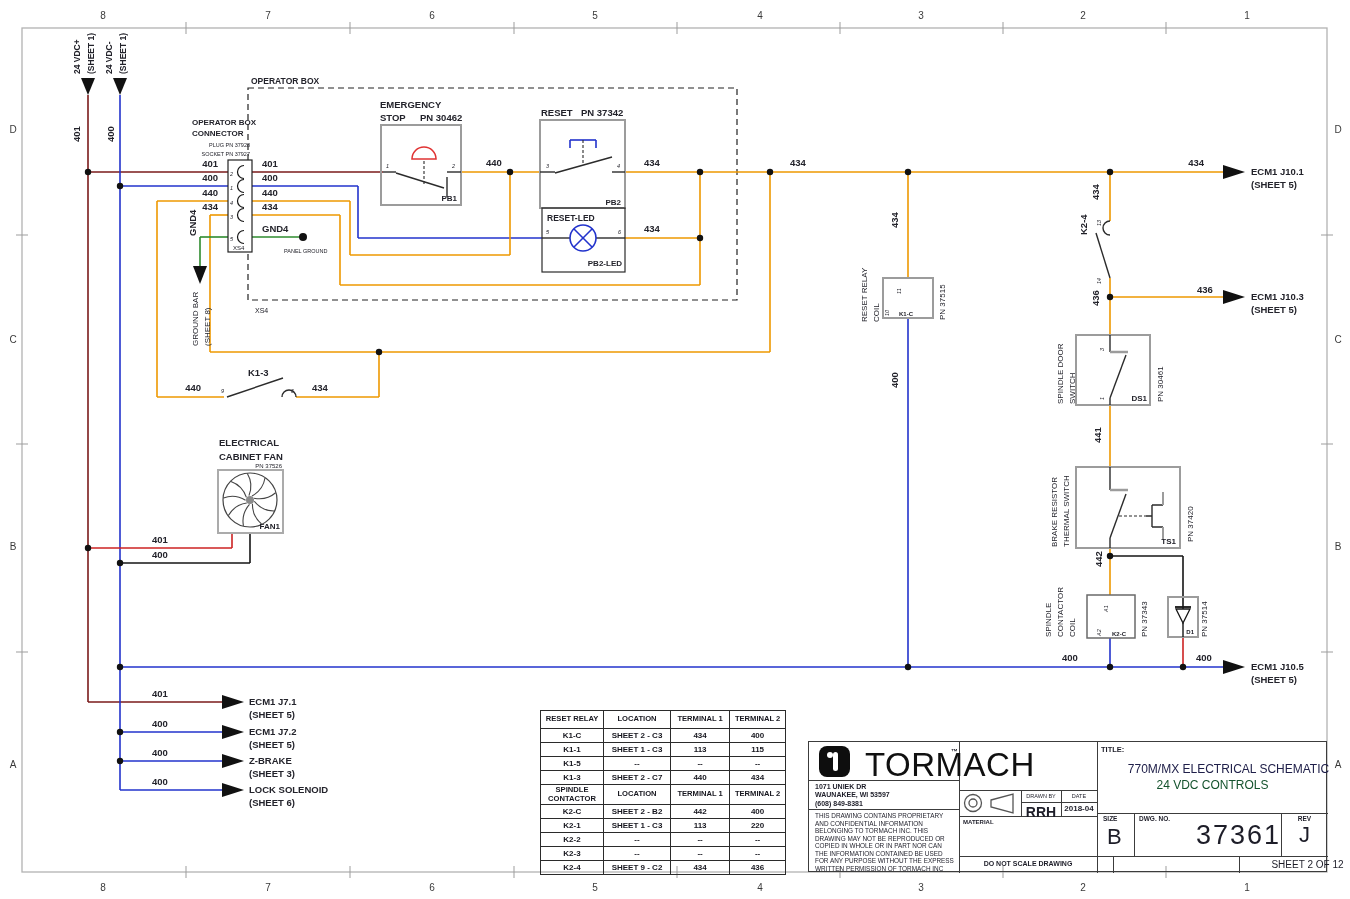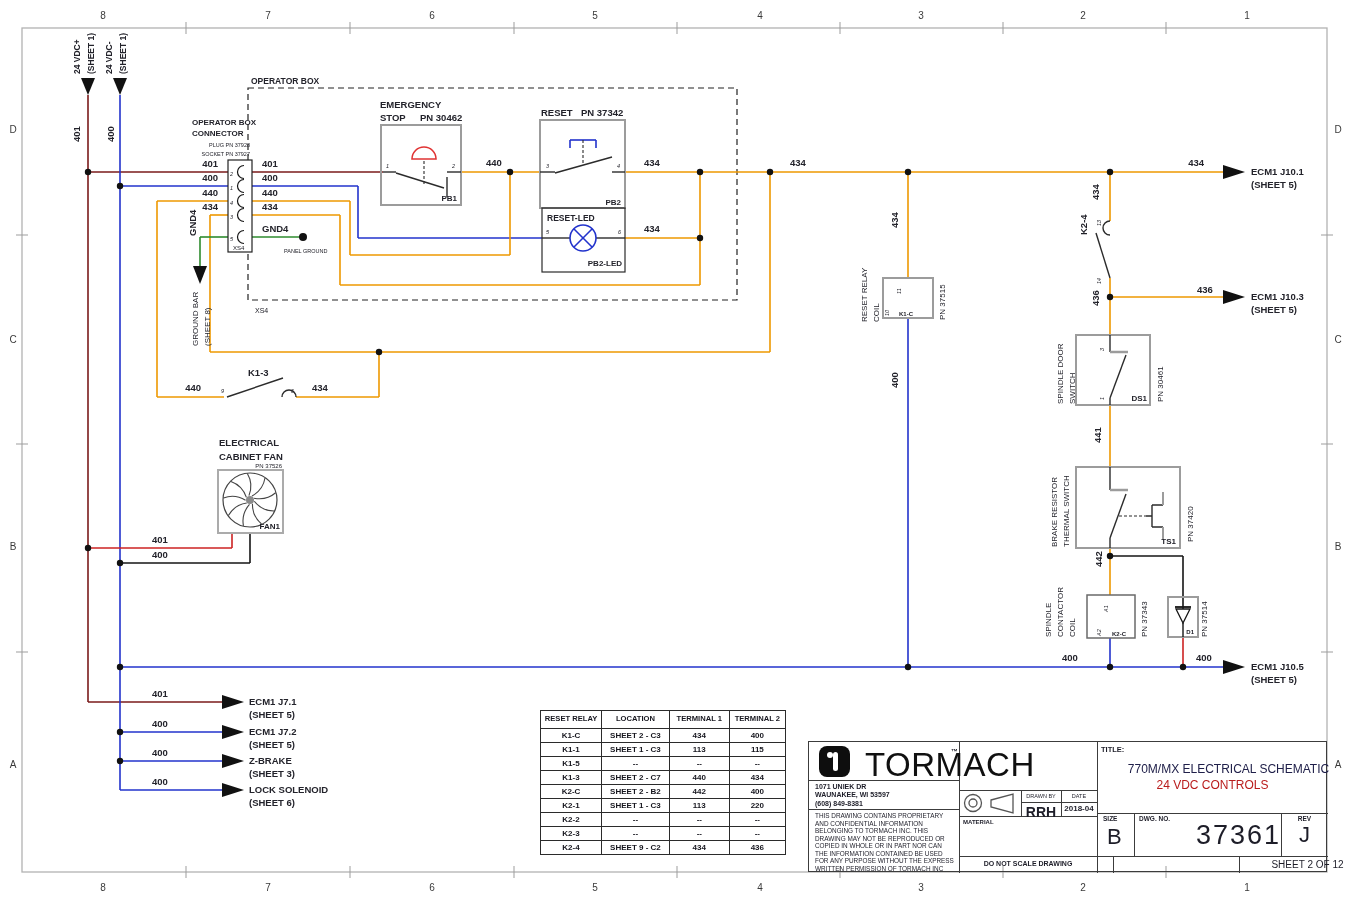--- a/index.html
+++ b/index.html
@@ -465,20 +465,26 @@
             <td>--</td>
             <td>--</td>
             <td>--</td>
           </tr>
           <tr>
             <td>K1-3</td>
             <td>SHEET 2 - C7</td>
             <td>440</td>
             <td>434</td>
           </tr>
+          <tr class="thead">
+            <td>SPINDLE CONTACTOR</td>
+            <td>LOCATION</td>
+            <td>TERMINAL 1</td>
+            <td>TERMINAL 2</td>
+          </tr>
           <tr>
             <td>K2-C</td>
             <td>SHEET 2 - B2</td>
             <td>442</td>
             <td>400</td>
           </tr>
           <tr>
             <td>K2-1</td>
             <td>SHEET 1 - C3</td>
             <td>113</td>
@@ -551,21 +557,21 @@
 
   <div class="txt c" style="left:212px;top:51px;width:40px;font-size:5.5px;">DRAWN BY</div>
   <div class="txt c" style="left:252px;top:51px;width:36px;font-size:5.5px;">DATE</div>
   <div class="txt c" style="left:212px;top:62px;width:40px;font-size:14px;font-weight:700;">RRH</div>
   <div class="txt c" style="left:252px;top:62px;width:36px;font-size:8px;font-weight:700;">2018-04</div>
   <div class="txt" style="left:154px;top:77px;font-size:6px;font-weight:700;">MATERIAL</div>
   <div class="txt c" style="left:150px;top:118px;width:138px;font-size:7px;font-weight:700;">DO NOT SCALE DRAWING</div>
 
   <div class="txt" style="left:292px;top:3px;font-size:7.5px;font-weight:700;">TITLE:</div>
   <div class="txt c" style="left:288px;top:20px;width:263px;font-size:12px;color:#20204a;">770M/MX ELECTRICAL SCHEMATIC</div>
-  <div class="txt c" style="left:288px;top:36px;width:231px;font-size:12px;color:#b91c1c;">24 VDC CONTROLS</div>
+  <div class="txt c" style="left:288px;top:36px;width:231px;font-size:12px;color:#14532d;">24 VDC CONTROLS</div>
   <div class="txt" style="left:294px;top:73px;font-size:6.5px;font-weight:700;">SIZE</div>
   <div class="txt" style="left:298px;top:82px;font-size:22px;">B</div>
   <div class="txt" style="left:330px;top:73px;font-size:6.5px;font-weight:700;">DWG.  NO.</div>
   <div class="txt c" style="left:325px;top:78px;width:147px;font-size:27px;letter-spacing:2px;text-align:right;">37361</div>
   <div class="txt c" style="left:472px;top:73px;width:47px;font-size:6.5px;font-weight:700;">REV</div>
   <div class="txt c" style="left:472px;top:80px;width:47px;font-size:22px;">J</div>
   <div class="txt c" style="left:446px;top:117px;width:105px;font-size:10px;">SHEET 2 OF 12</div>
 </div>
 
 </div>

